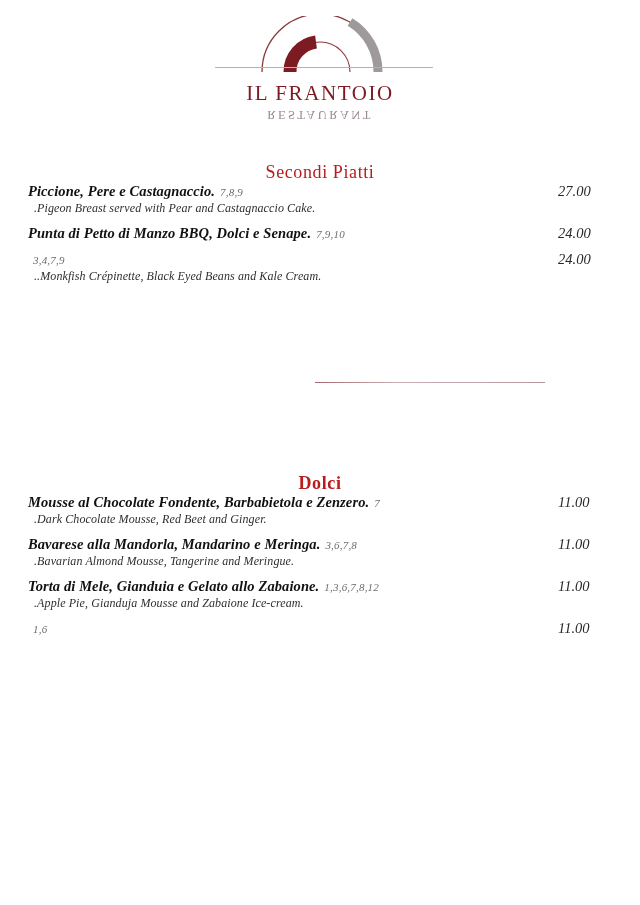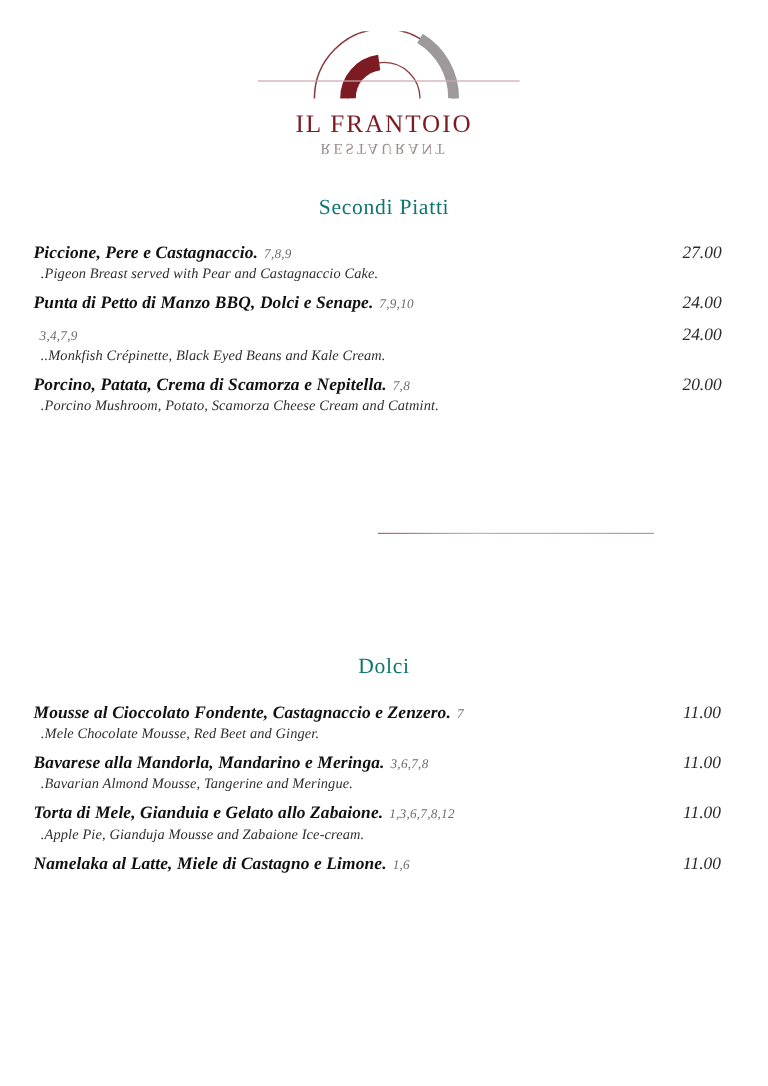--- a/index.html
+++ b/index.html
@@ -13,21 +13,21 @@
     background: #ffffff;
     font-family: "Liberation Serif", "DejaVu Serif", serif;
     color: #1a1a1a;
     position: relative;
     overflow: hidden;
   }
 
   
   .logo-block {
     width: 100%;
-    padding-top: 26px;
+    padding-top: 16px;
     position: relative;
     height: 128px;
   }
 
   .logo-mark {
     position: relative;
     width: 240px;
     height: 56px;
     margin: 0 auto;
   }
@@ -72,32 +72,31 @@
     line-height: 1.05;
     transform: scaleY(-1);
     display: inline-block;
     margin-top: 1px;
     white-space: nowrap;
   }
 
   
   .section-heading {
     text-align: center;
-    color: #0f766e;
+    color: #b91c1c;
     font-size: 18px;
     font-family: "Liberation Serif", "DejaVu Serif", serif;
     letter-spacing: 0.6px;
   }
 
   #secondi-heading { margin-top: 34px; }
-  #dolci-heading   { margin-top: 12px; }
+  #dolci-heading   { margin-top: 2px; font-weight: bold; }
 
   
   .menu-list {
-    margin-top: 20px;
     padding: 0 28px 0 28px;
   }
 
   .menu-item { margin-bottom: 9px; }
 
   .item-row {
     display: flex;
     align-items: baseline;
     justify-content: space-between;
     width: 100%;
@@ -128,21 +127,21 @@
     white-space: nowrap;
     letter-spacing: 0.2px;
   }
 
   .item-price {
     font-style: italic;
     font-size: 14.5px;
     color: #2a2a2a;
     flex: 0 0 auto;
     white-space: nowrap;
-    text-align: center;
+    text-align: left;
     min-width: 54px;
   }
 
   .item-desc {
     font-style: italic;
     font-size: 12px;
     color: #2e2e2e;
     margin-top: 1px;
     padding-left: 6px;
     letter-spacing: 0.1px;
@@ -217,50 +216,40 @@
     </div>
     <div class="menu-item">
       <div class="item-row">
         <div class="item-title-wrap">
           <span class="item-allergens">3,4,7,9</span>
         </div>
         <div class="item-price">24.00</div>
       </div>
       <div class="item-desc">..Monkfish Crépinette, Black Eyed Beans and Kale Cream.</div>
     </div>
-    <div class="menu-item">
-      <div class="item-row">
-        <div class="item-title-wrap">
-          <span class="item-title">Porcino, Patata, Crema di Scamorza e Nepitella.</span>
-          <span class="item-allergens">7,8</span>
-        </div>
-        <div class="item-price">20.00</div>
-      </div>
-      <div class="item-desc">.Porcino Mushroom, Potato, Scamorza Cheese Cream and Catmint.</div>
-    </div>
   </div>
 
 <div class="divider-wrap">
   <div class="divider"></div>
 </div>
 
 <div class="dolci-spacer"></div>
 
 <div class="section-heading" id="dolci-heading">Dolci</div>
 
 <div class="menu-list" id="dolci-list">
     <div class="menu-item">
       <div class="item-row">
         <div class="item-title-wrap">
-          <span class="item-title">Mousse al Cioccolato Fondente, Castagnaccio e Zenzero.</span>
+          <span class="item-title">Mousse al Chocolate Fondente, Barbabietola e Zenzero.</span>
           <span class="item-allergens">7</span>
         </div>
         <div class="item-price">11.00</div>
       </div>
-      <div class="item-desc">.Mele Chocolate Mousse, Red Beet and Ginger.</div>
+      <div class="item-desc">.Dark Chocolate Mousse, Red Beet and Ginger.</div>
     </div>
     <div class="menu-item">
       <div class="item-row">
         <div class="item-title-wrap">
           <span class="item-title">Bavarese alla Mandorla, Mandarino e Meringa.</span>
           <span class="item-allergens">3,6,7,8</span>
         </div>
         <div class="item-price">11.00</div>
       </div>
       <div class="item-desc">.Bavarian Almond Mousse, Tangerine and Meringue.</div>
@@ -271,19 +260,18 @@
           <span class="item-title">Torta di Mele, Gianduia e Gelato allo Zabaione.</span>
           <span class="item-allergens">1,3,6,7,8,12</span>
         </div>
         <div class="item-price">11.00</div>
       </div>
       <div class="item-desc">.Apple Pie, Gianduja Mousse and Zabaione Ice-cream.</div>
     </div>
     <div class="menu-item">
       <div class="item-row">
         <div class="item-title-wrap">
-          <span class="item-title">Namelaka al Latte, Miele di Castagno e Limone.</span>
           <span class="item-allergens">1,6</span>
         </div>
         <div class="item-price">11.00</div>
       </div>
     </div>
   </div>
 
 </body></html>

